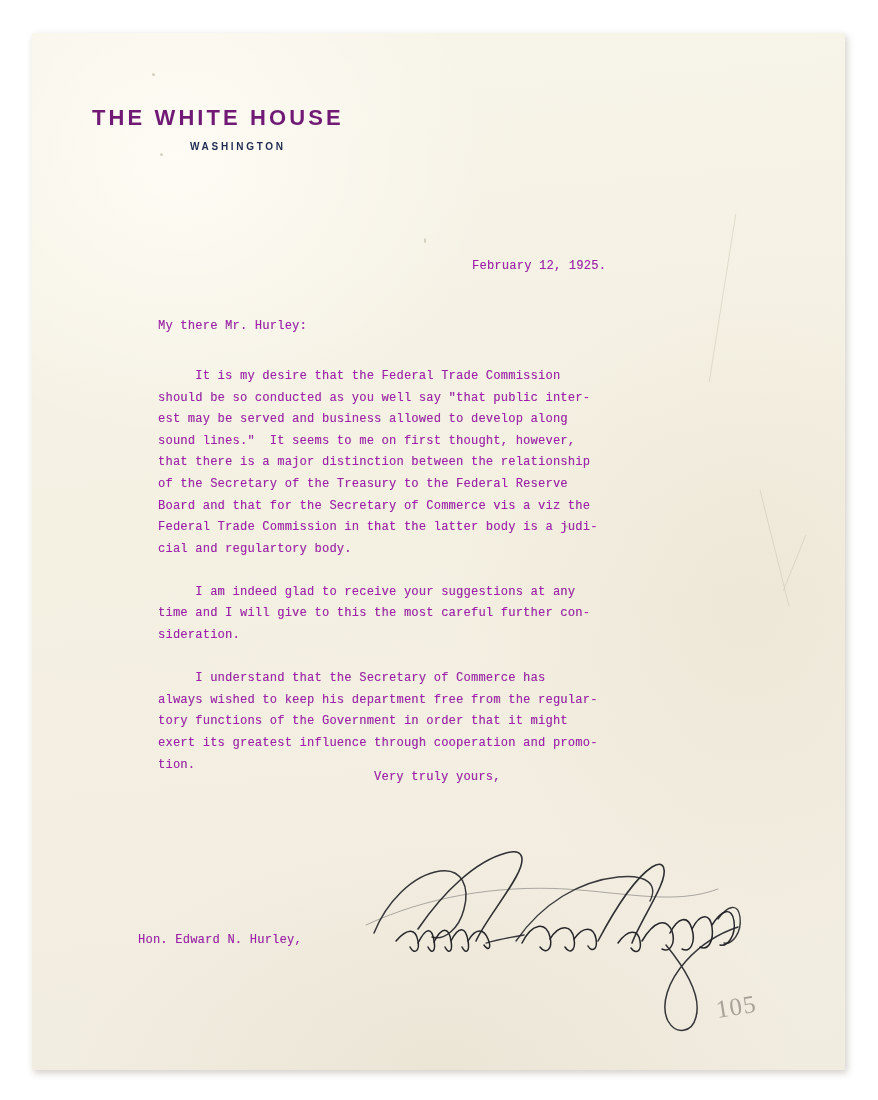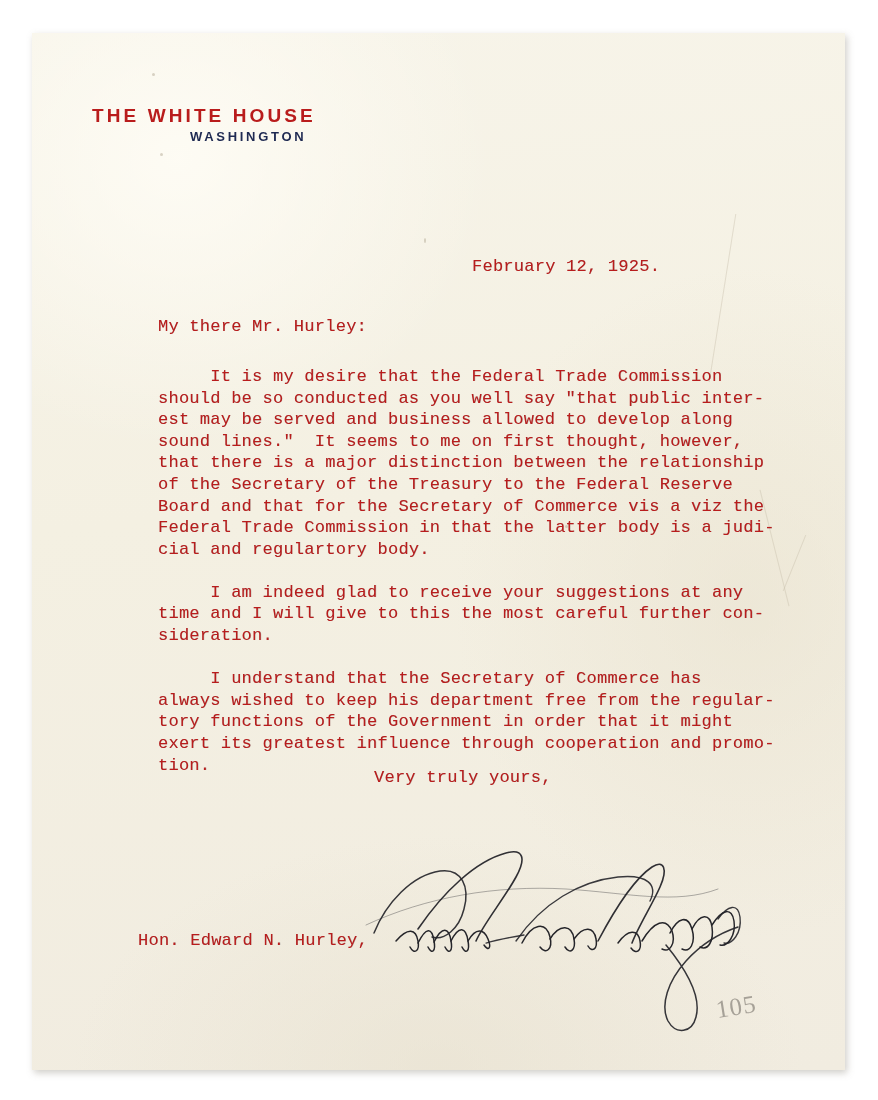--- a/index.html
+++ b/index.html
@@ -62,41 +62,41 @@
 
   
   .letterhead {
     position: absolute;
     left: 92px;
     top: 105px;
     width: 620px;
   }
   .lh-main {
     font-family: "Liberation Sans", "DejaVu Sans", sans-serif;
-    font-size: 19px;
+    font-size: 22px;
     font-weight: 700;
     letter-spacing: 3.1px;
-    color: #b91c1c;
+    color: #701a75;
     white-space: nowrap;
   }
   .lh-sub {
     font-family: "Liberation Sans", "DejaVu Sans", sans-serif;
-    font-size: 13px;
+    font-size: 10px;
     font-weight: 700;
     letter-spacing: 2.7px;
     color: #1f2a52;
-    margin-top: 2px;
+    margin-top: 10px;
     margin-left: 98px;
     white-space: nowrap;
   }
 
   
   .typed {
-    color: #b91c1c;
-    font-size: 17px;
+    color: #a21caf;
+    font-size: 12px;
     line-height: 21.6px;
     letter-spacing: 0.25px;
     white-space: pre;
     text-shadow: 0.35px 0.3px 0.45px rgba(40,40,45,0.30);
   }
   .date {
     position: absolute;
     left: 472px;
     top: 256px;
   }

